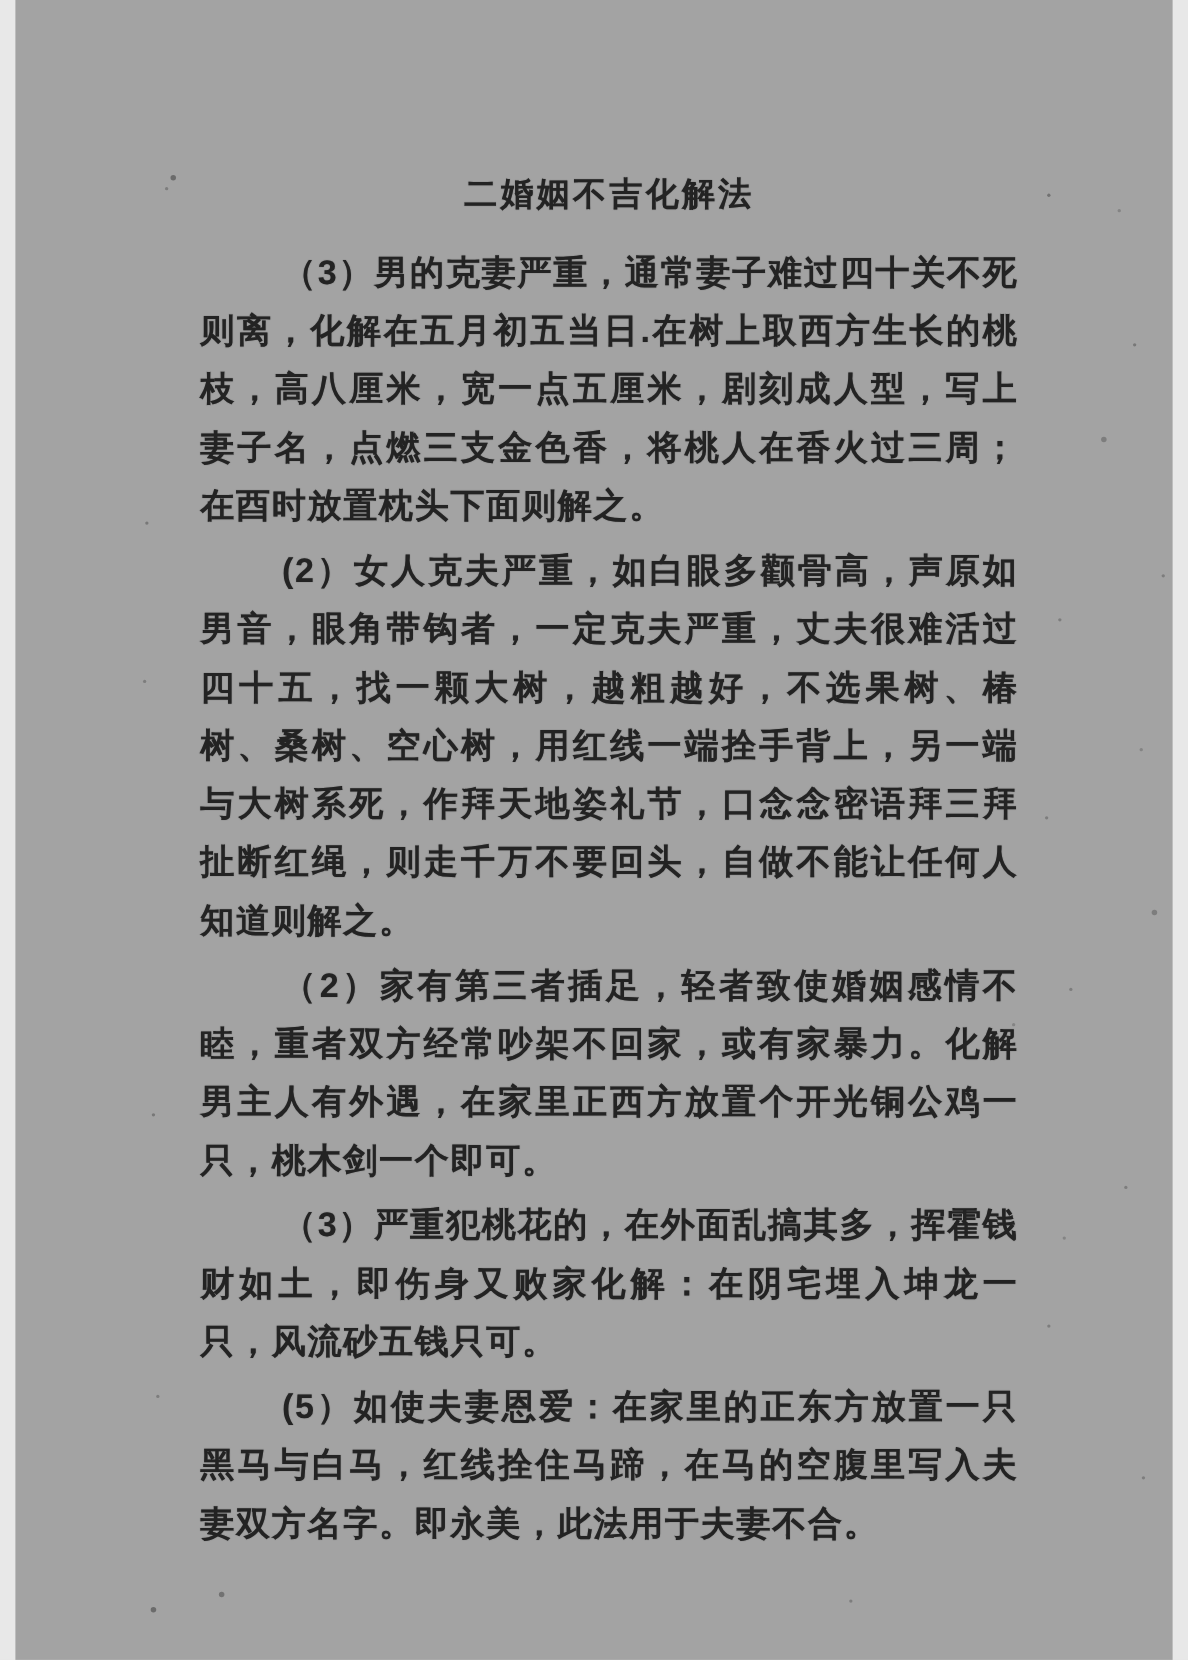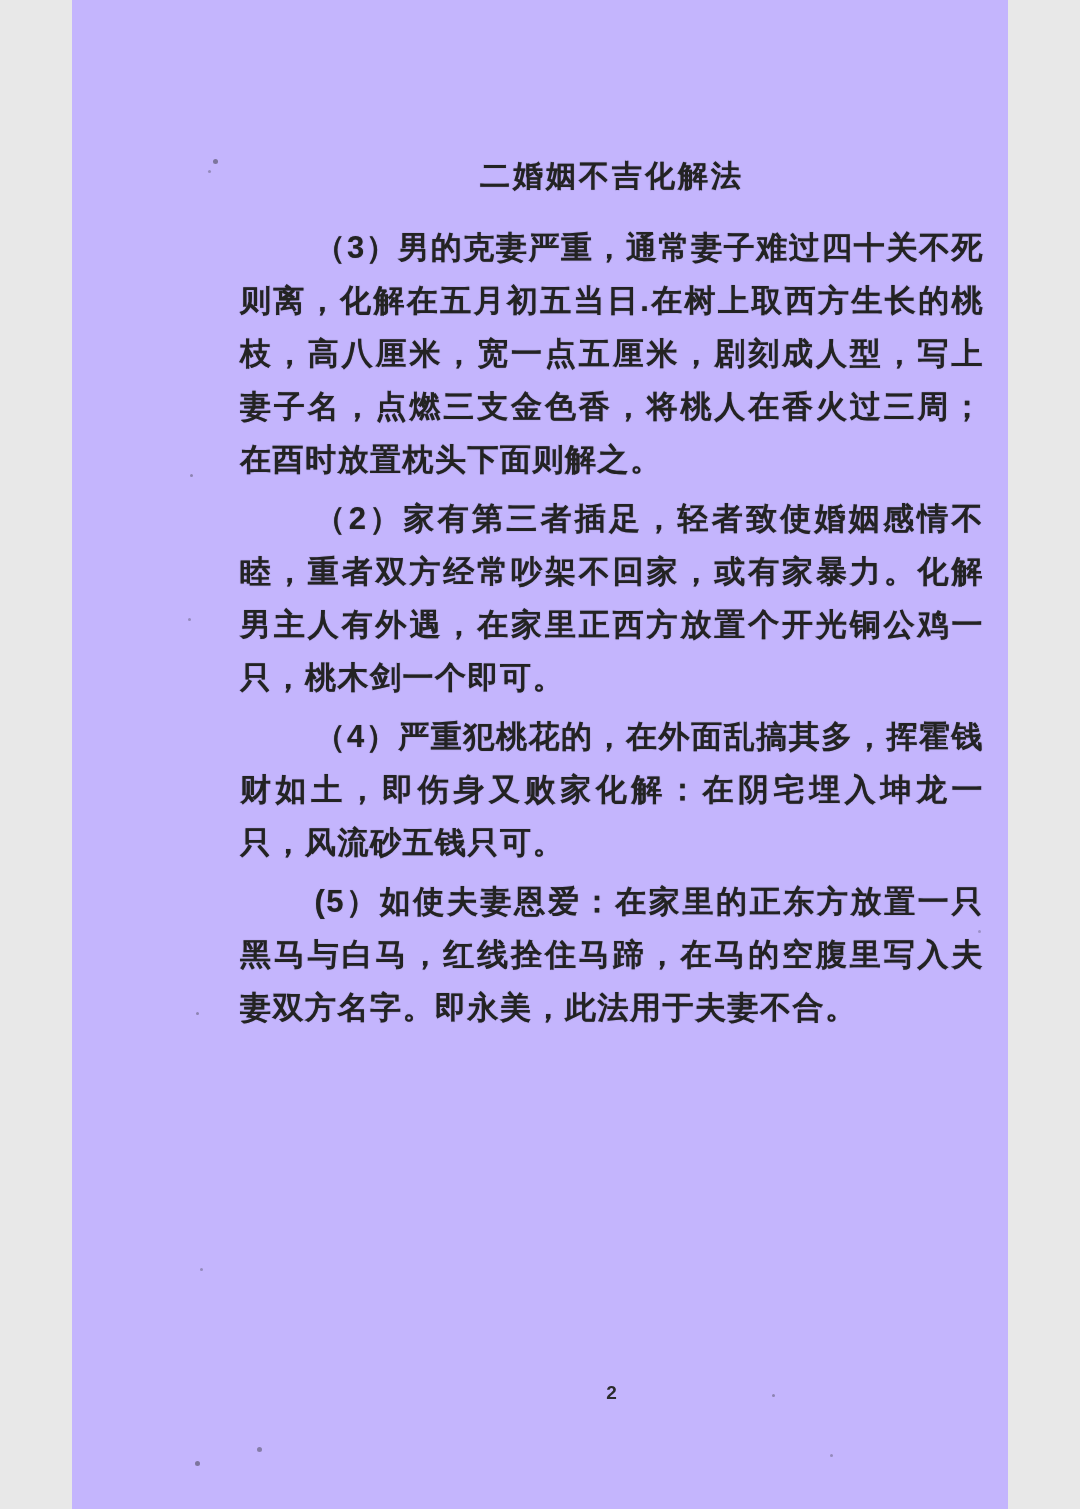--- a/index.html
+++ b/index.html
@@ -2,24 +2,24 @@
 <html><head>
 <meta charset="utf-8">
 <style>
   html, body {
     margin: 0;
     padding: 0;
     background: #e8e8e8;
   }
   .page {
     position: relative;
-    width: 936px;
+    width: 1052px;
     height: 1509px;
     margin: 0 auto;
-    background: #c4b5fd;
+    background: #a3a3a3;
     overflow: hidden;
     font-family: "Liberation Sans", sans-serif;
     color: #232323;
   }
   .content {
     position: absolute;
     left: 168px;
     top: 156px;
     width: 744px;
   }
@@ -96,24 +96,25 @@
 <body>
 
 <div class="page">
   <div class="noise"></div>
 
   <div class="content">
     <h1 class="doc-title">二婚姻不吉化解法</h1>
 
     <p class="para">（3）男的克妻严重，通常妻子难过四十关不死则离，化解在五月初五当日.在树上取西方生长的桃枝，高八厘米，宽一点五厘米，剧刻成人型，写上妻子名，点燃三支金色香，将桃人在香火过三周；在酉时放置枕头下面则解之。</p>
 
+    <p class="para">(2）女人克夫严重，如白眼多颧骨高，声原如男音，眼角带钩者，一定克夫严重，丈夫很难活过四十五，找一颗大树，越粗越好，不选果树、椿树、桑树、空心树，用红线一端拴手背上，另一端与大树系死，作拜天地姿礼节，口念念密语拜三拜扯断红绳，则走千万不要回头，自做不能让任何人知道则解之。</p>
 
     <p class="para">（2）家有第三者插足，轻者致使婚姻感情不睦，重者双方经常吵架不回家，或有家暴力。化解男主人有外遇，在家里正西方放置个开光铜公鸡一只，桃木剑一个即可。</p>
 
 
-    <p class="para">（4）严重犯桃花的，在外面乱搞其多，挥霍钱财如土，即伤身又败家化解：在阴宅埋入坤龙一只，风流砂五钱只可。</p>
+    <p class="para">（3）严重犯桃花的，在外面乱搞其多，挥霍钱财如土，即伤身又败家化解：在阴宅埋入坤龙一只，风流砂五钱只可。</p>
 
     <p class="para">(5）如使夫妻恩爱：在家里的正东方放置一只黑马与白马，红线拴住马蹄，在马的空腹里写入夫妻双方名字。即永美，此法用于夫妻不合。</p>
 
   </div>
 
   <div class="page-number">2</div>
 </div>
 
 </body></html>

